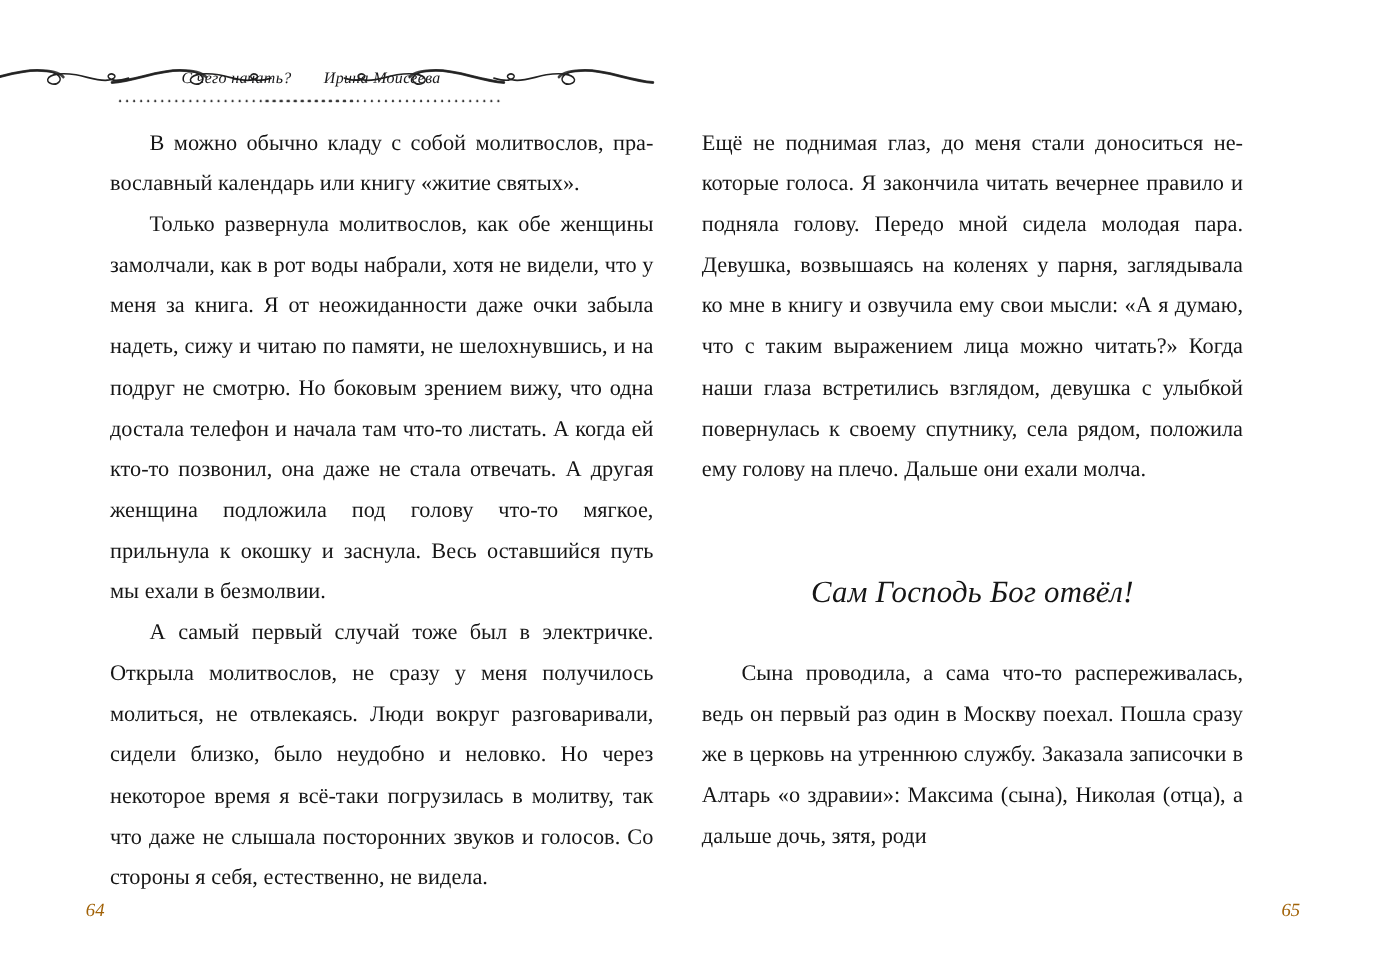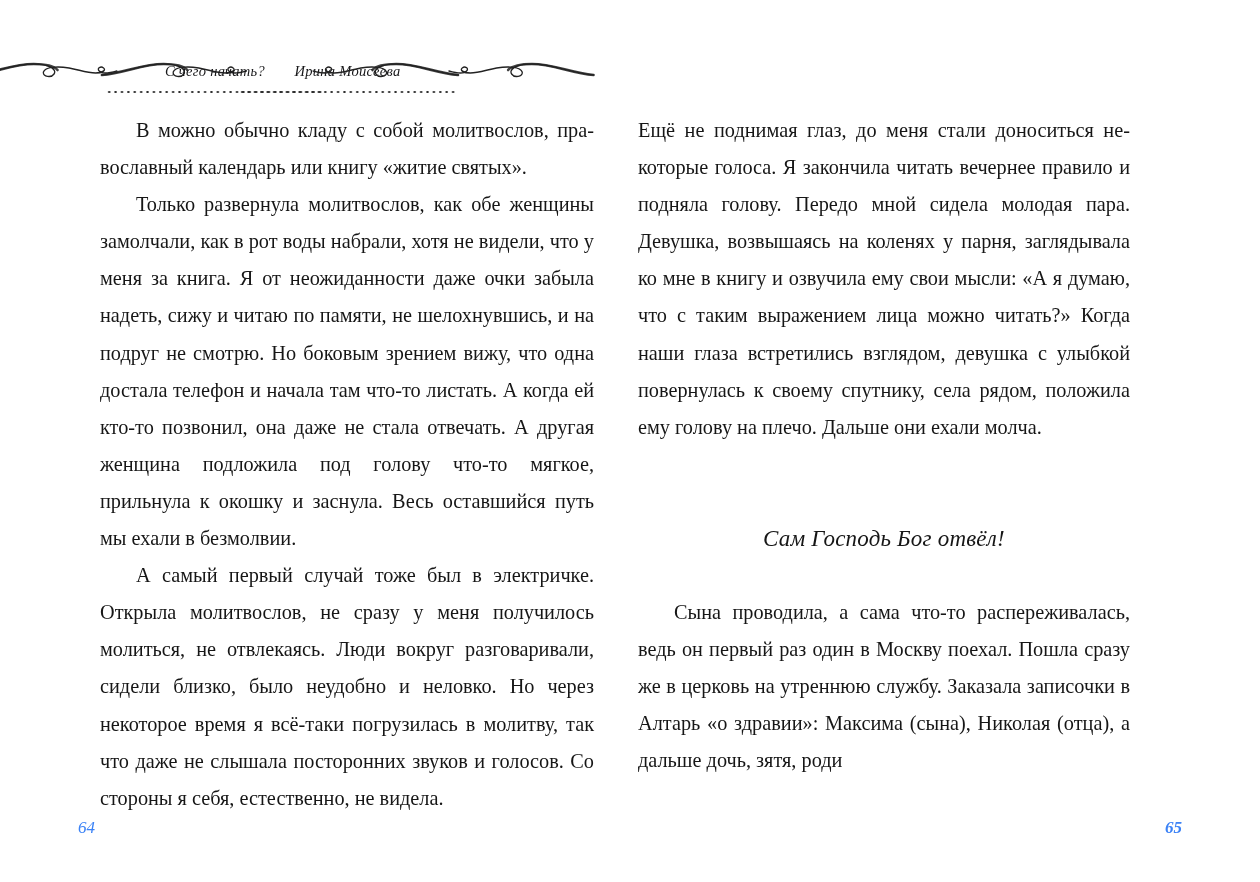--- a/index.html
+++ b/index.html
@@ -97,40 +97,40 @@
     text-indent: 36px;
   }
   .column p.no-indent { text-indent: 0; }
 
   .column p:last-child { }
 
   .section-title {
     margin: 0;
     font-style: italic;
     font-weight: normal;
-    font-size: 23px;
+    font-size: 28px;
     line-height: 37.1px;
     text-align: center;
     text-indent: 0;
     letter-spacing: 0.2px;
   }
 
   .gap-before-title { height: 74px; }
   .gap-after-title  { height: 37px; }
 
   
   .folio {
     position: absolute;
     bottom: 44px;
     font-style: italic;
     font-size: 17px;
-    color: #3b82f6;
+    color: #a16207;
   }
   .page-left  .folio { left: 78px; }
-  .page-right .folio { right: 78px; font-weight: bold; }
+  .page-right .folio { right: 78px; }
 </style>
 </head>
 <body>
 
 <div class="spread">
 
   <div class="page page-left">
 
     <div class="runhead">
       <div class="runhead-row">

